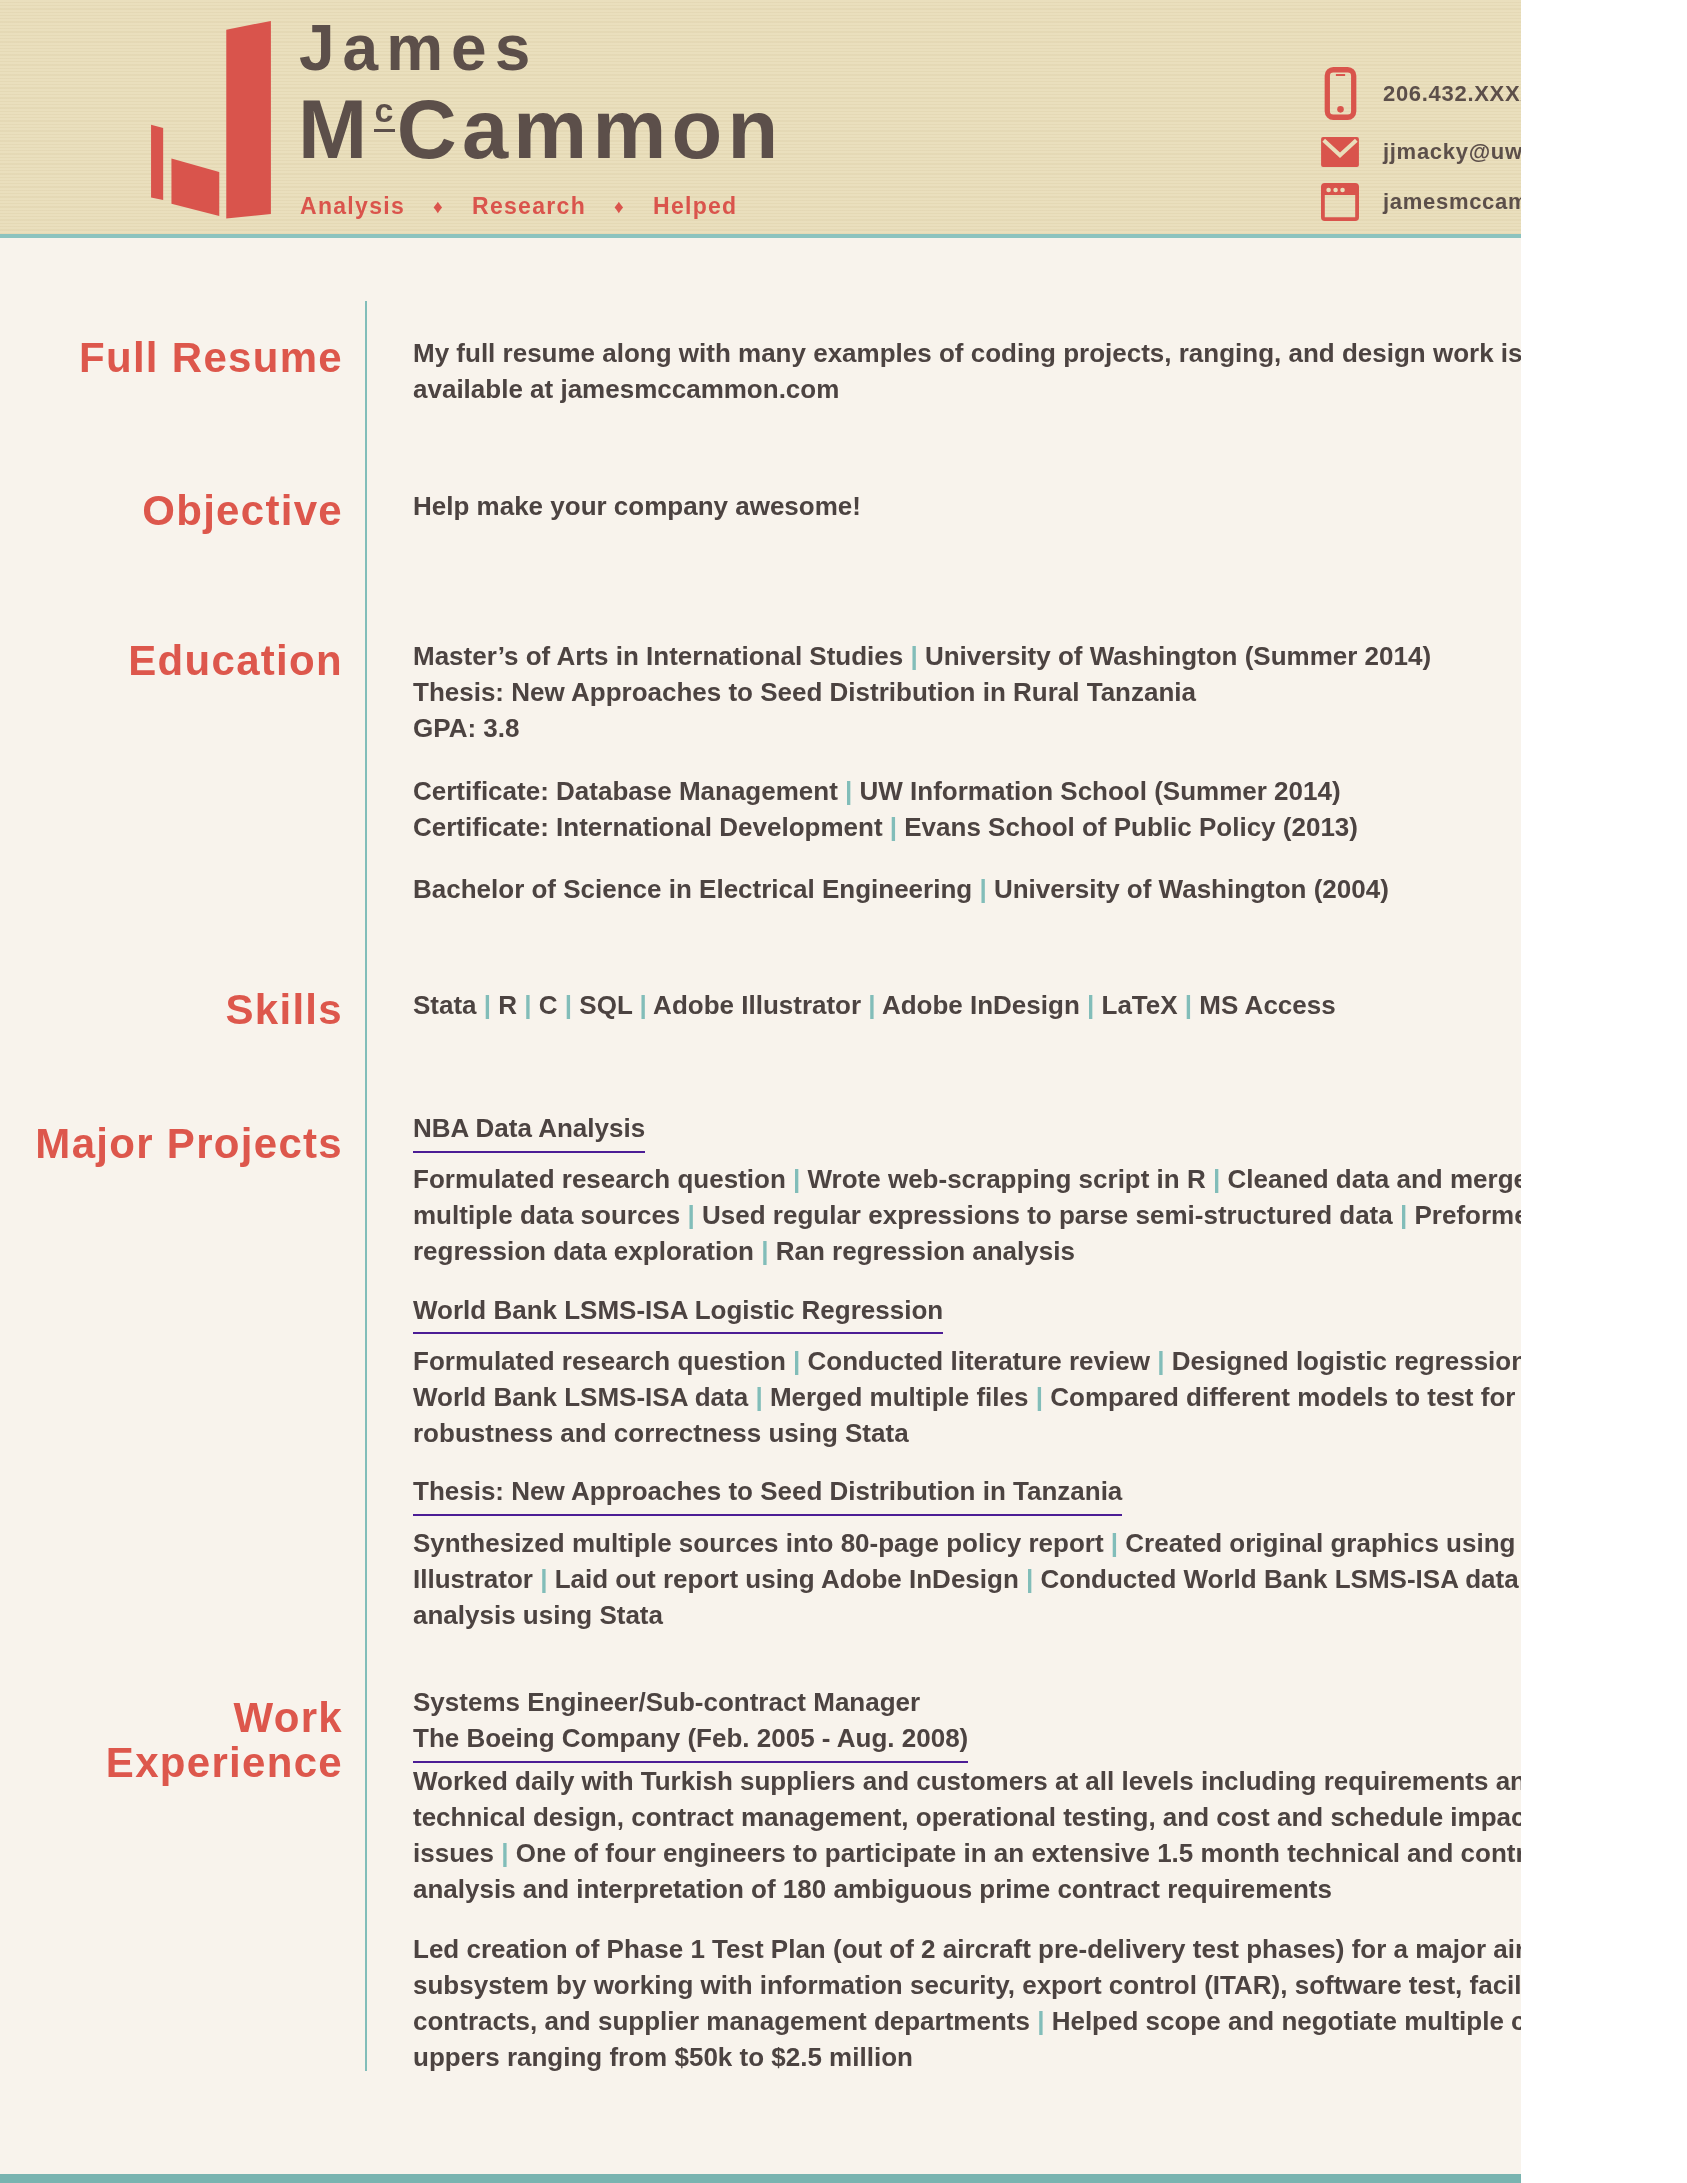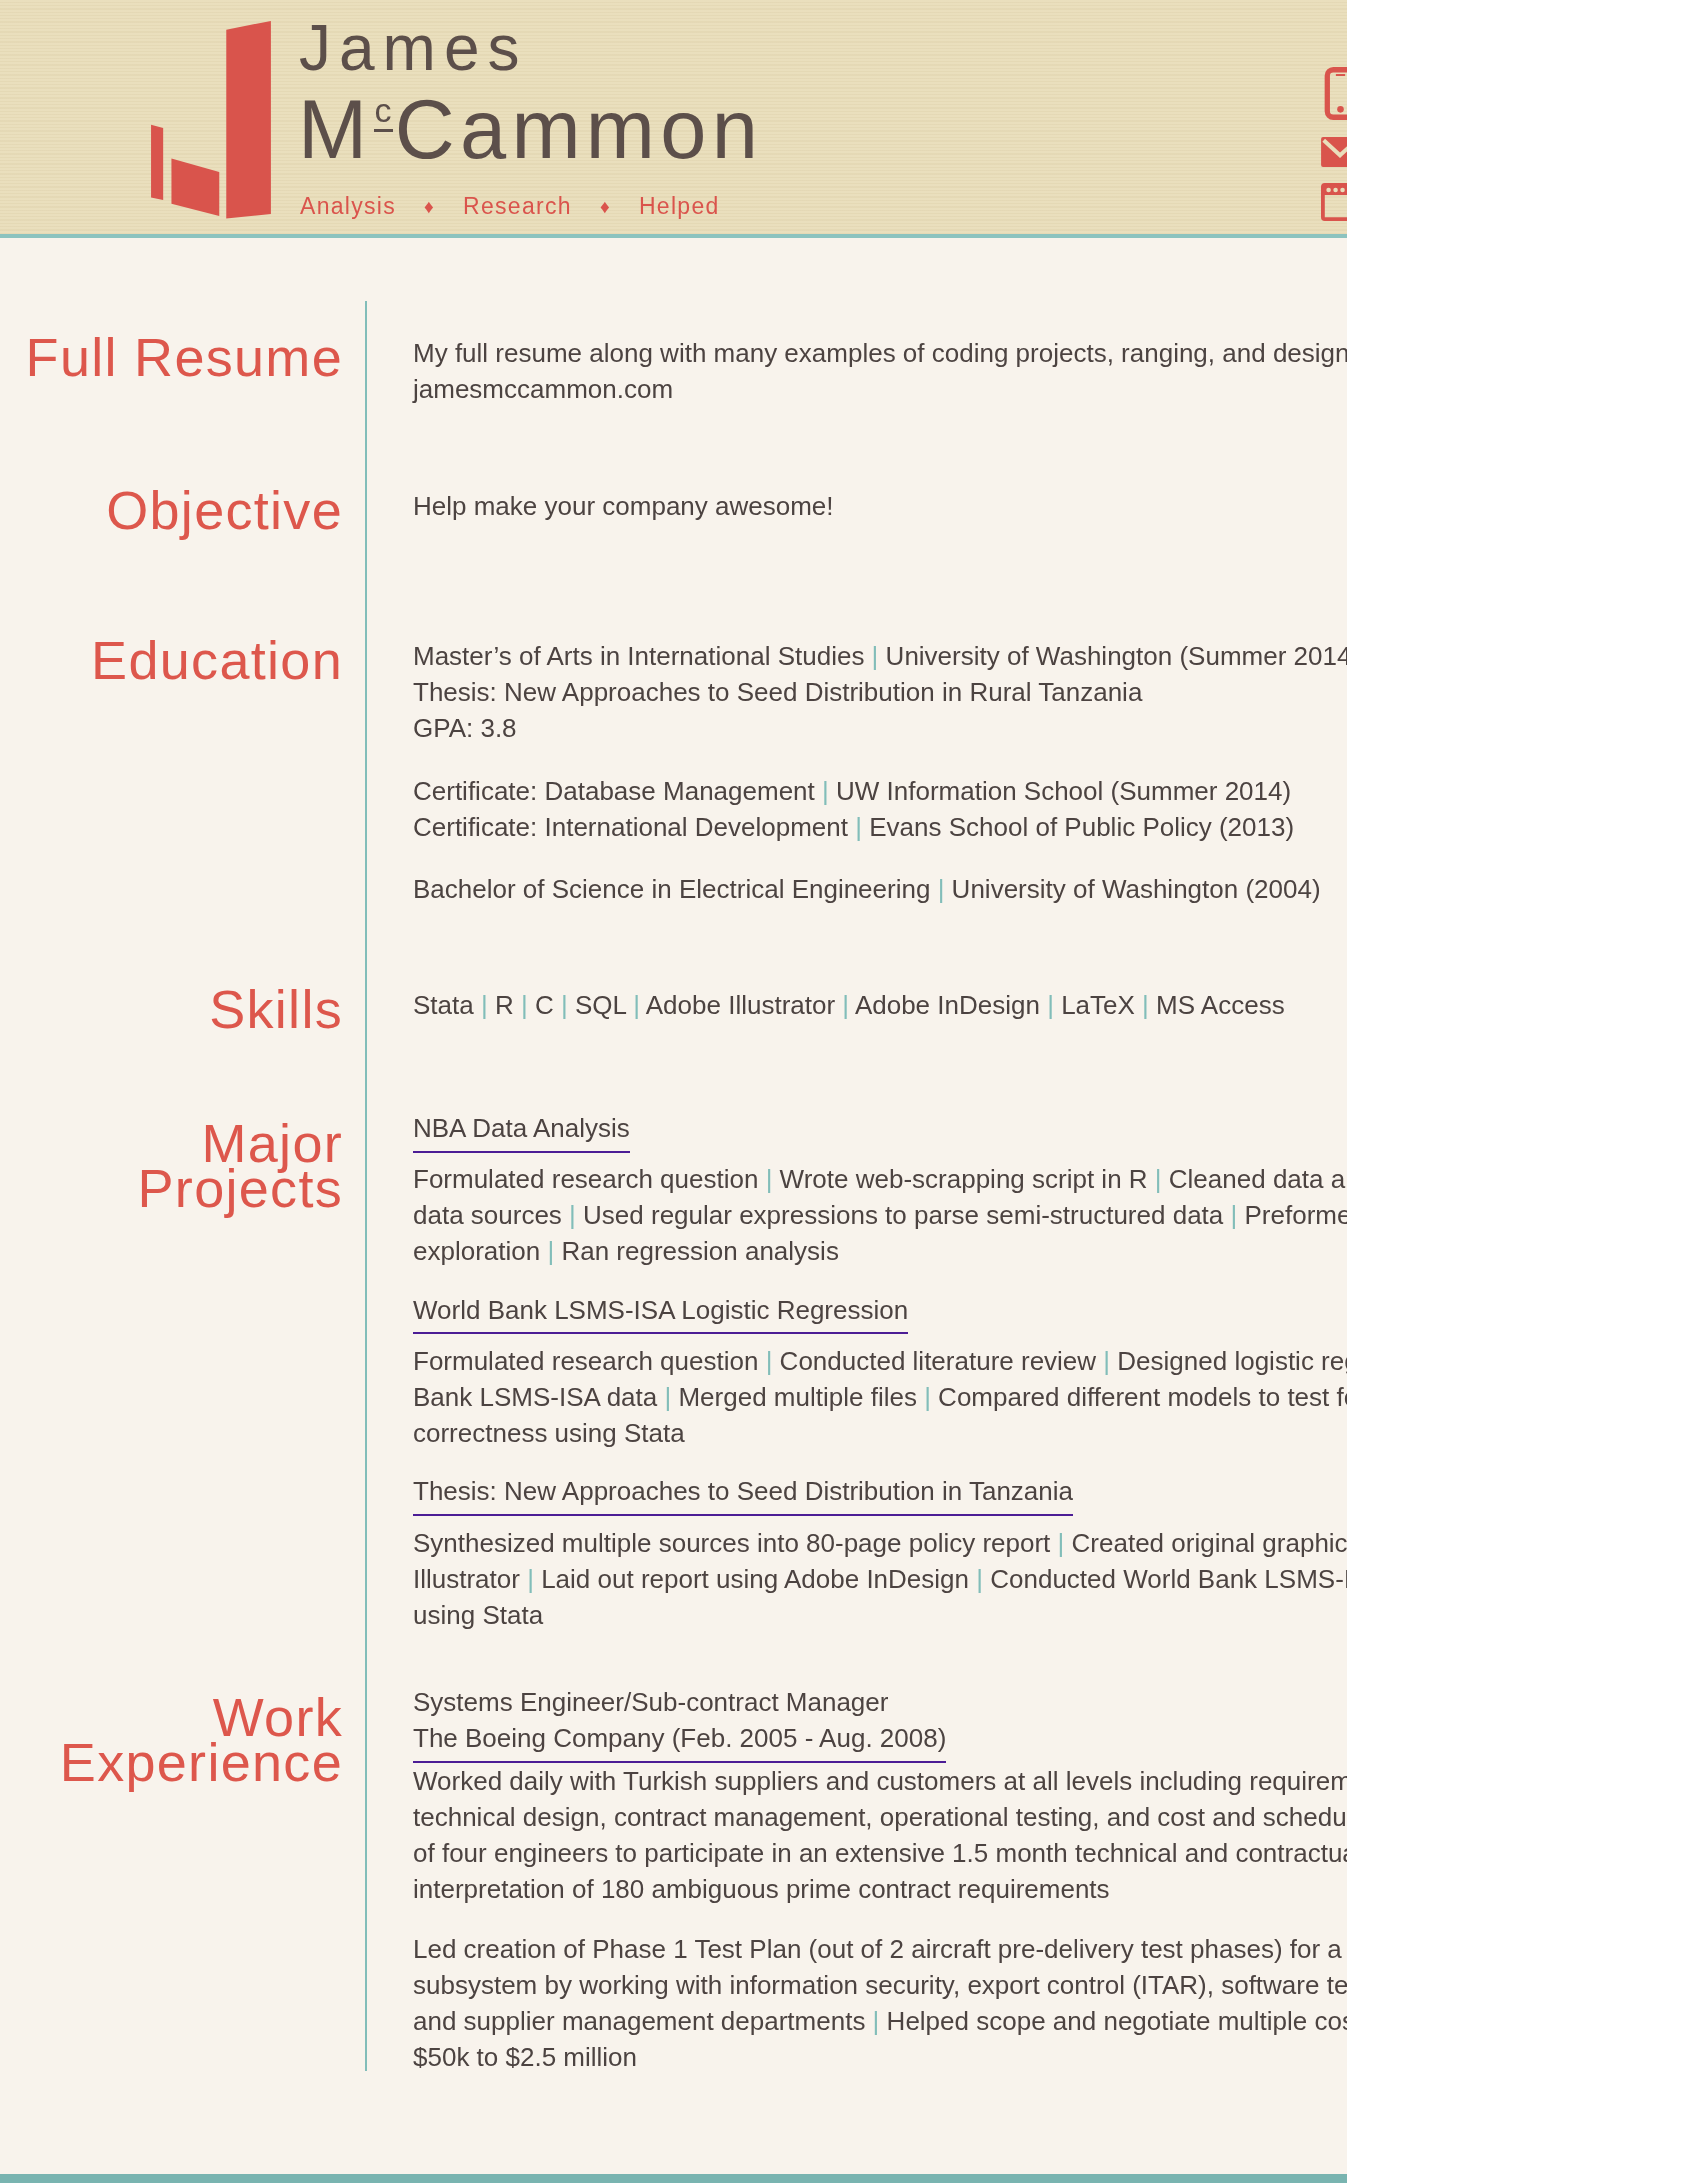--- a/index.html
+++ b/index.html
@@ -1,20 +1,20 @@
 <!DOCTYPE html>
 <html style="font-size:10.6px"><head>
 <meta charset="utf-8">
 <style>
   html,body { margin:0; padding:0; }
   .page {
-    position:relative; width:1347px; height:2183px; overflow:hidden;
+    position:relative; width:1521px; height:2183px; overflow:hidden;
     background:#f8f3ec;
     font-family:"Liberation Sans", sans-serif;
-    font-weight:400;
+    font-weight:700;
   }
   
   .header {
     position:absolute; left:0; top:0; width:1687px; height:234px;
     background:#e9debb;
     background-image:repeating-linear-gradient(0deg, rgba(120,90,40,0.04) 0 1.3px, rgba(255,255,255,0.03) 1.3px 3.3px);
   }
   .header-rule { position:absolute; left:0; top:234px; width:1687px; height:4px; background:#8cc3bf; }
   .logo { position:absolute; left:123px; top:9.3px; }
   .name-first {
@@ -50,21 +50,21 @@
   .section { position:absolute; left:0; width:1628px; }
   .sec-full-resume   { top:335px; }
   .sec-objective     { top:488px; }
   .sec-education     { top:638px; }
   .sec-skills        { top:987px; }
   .sec-major         { top:1110px; }
   .sec-work          { top:1684px; }
 
   .label {
     position:absolute; left:0; top:0; width:343px;
-    text-align:right; font-size:54px; line-height:45px;
+    text-align:right; font-size:42px; line-height:45px;
     color:#dd574c; letter-spacing:1.3px;
   }
   .label-offset { padding-top:10.6px; }
   .content {
     position:absolute; left:413px; top:0; width:1194px;
     font-size:26px; line-height:36px; color:#4c4341;
   }
   .content p { margin:0; }
   .narrow { max-width:1178px; }
   .sep { color:#82bdb9; }

